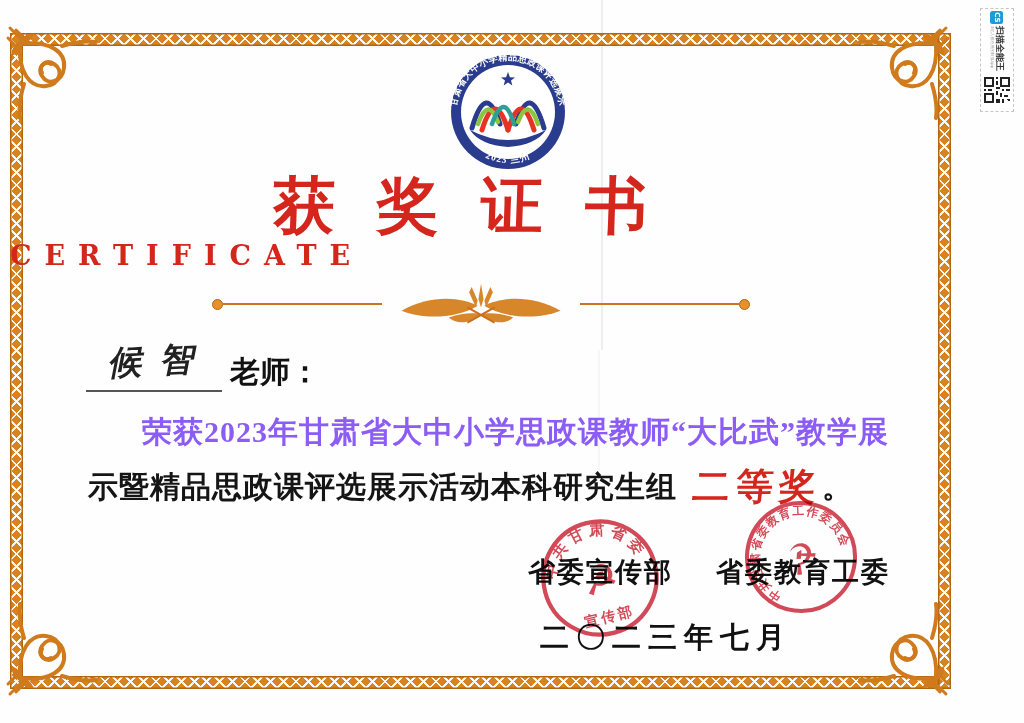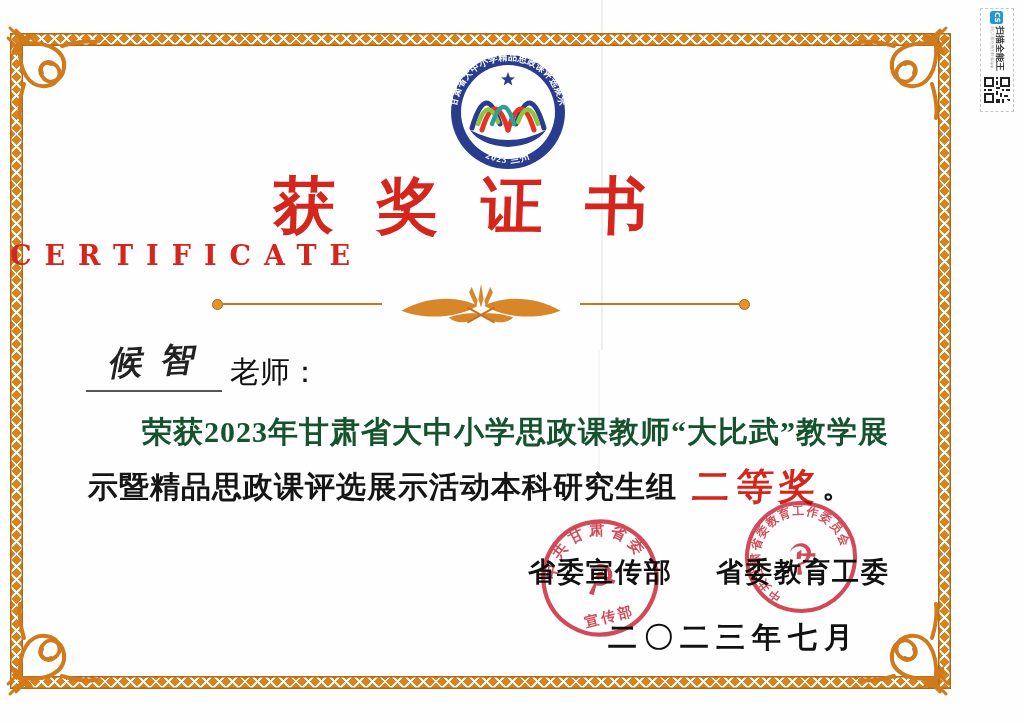--- a/index.html
+++ b/index.html
@@ -44,33 +44,33 @@
   .divider{position:absolute;left:212px;top:282px;width:538px;height:44px;display:flex;align-items:center;}
   .divider .dot{width:9px;height:9px;border-radius:50%;background:#e8912c;border:1.5px solid #b2660f;flex:0 0 auto;}
   .divider .line{flex:1;height:2.5px;background:#c8771e;}
   .divider .flourish{flex:0 0 auto;width:210px;height:44px;margin:0 -6px;}
 
   
   .name{position:absolute;left:96px;top:338px;width:126px;text-align:center;
     font-size:34px;font-weight:600;font-style:italic;color:#222;letter-spacing:18px;
     transform:rotate(-3deg);font-family:"DejaVu Sans",sans-serif;}
   .name-line{position:absolute;left:86px;top:390px;width:136px;border-bottom:2px solid #555;}
-  .honorific{position:absolute;left:230px;top:352px;font-size:30px;font-weight:400;color:#111;}
-
-  
-  .body-line1{position:absolute;left:142px;top:412px;font-size:30px;font-weight:700;color:#14532d;letter-spacing:1px;}
+  .honorific{position:absolute;left:230px;top:352px;font-size:30px;font-weight:700;color:#111;}
+
+  
+  .body-line1{position:absolute;left:142px;top:412px;font-size:30px;font-weight:700;color:#8b5cf6;letter-spacing:1px;}
   .body-line2{position:absolute;left:88px;top:462px;font-size:30px;font-weight:700;color:#151515;letter-spacing:1px;}
   .award{font-size:37px;font-weight:900;color:#d4261c;letter-spacing:6px;margin-left:16px;
     font-family:"DejaVu Serif","Liberation Serif",serif;transform:skewX(-6deg);display:inline-block;vertical-align:-2px;}
   .fullstop{color:#151515;}
 
   
   .signer-left{position:absolute;left:528px;top:554px;font-size:27px;font-weight:700;color:#111;letter-spacing:2px;z-index:1;}
   .signer-right{position:absolute;left:716px;top:554px;font-size:27px;font-weight:700;color:#111;letter-spacing:2px;z-index:1;}
-  .date{position:absolute;left:540px;top:618px;width:320px;text-align:right;
+  .date{position:absolute;left:540px;top:618px;width:320px;text-align:left;
     font-size:29px;font-weight:700;color:#111;letter-spacing:7px;padding-right:7px;z-index:1;}
 
   
   .stamp{position:absolute;mix-blend-mode:multiply;opacity:.92;z-index:2;}
   .stamp svg{display:block;}
   .stamp.left{left:534px;top:512px;width:132px;height:132px;transform:rotate(-14deg);}
   .stamp.right{left:738px;top:494px;width:126px;height:126px;transform:rotate(-38deg);}
 
   
   .wm{position:absolute;left:980px;top:8px;width:34px;height:104px;border:1px dashed #c6c6c6;background:#fff;box-sizing:border-box;}

